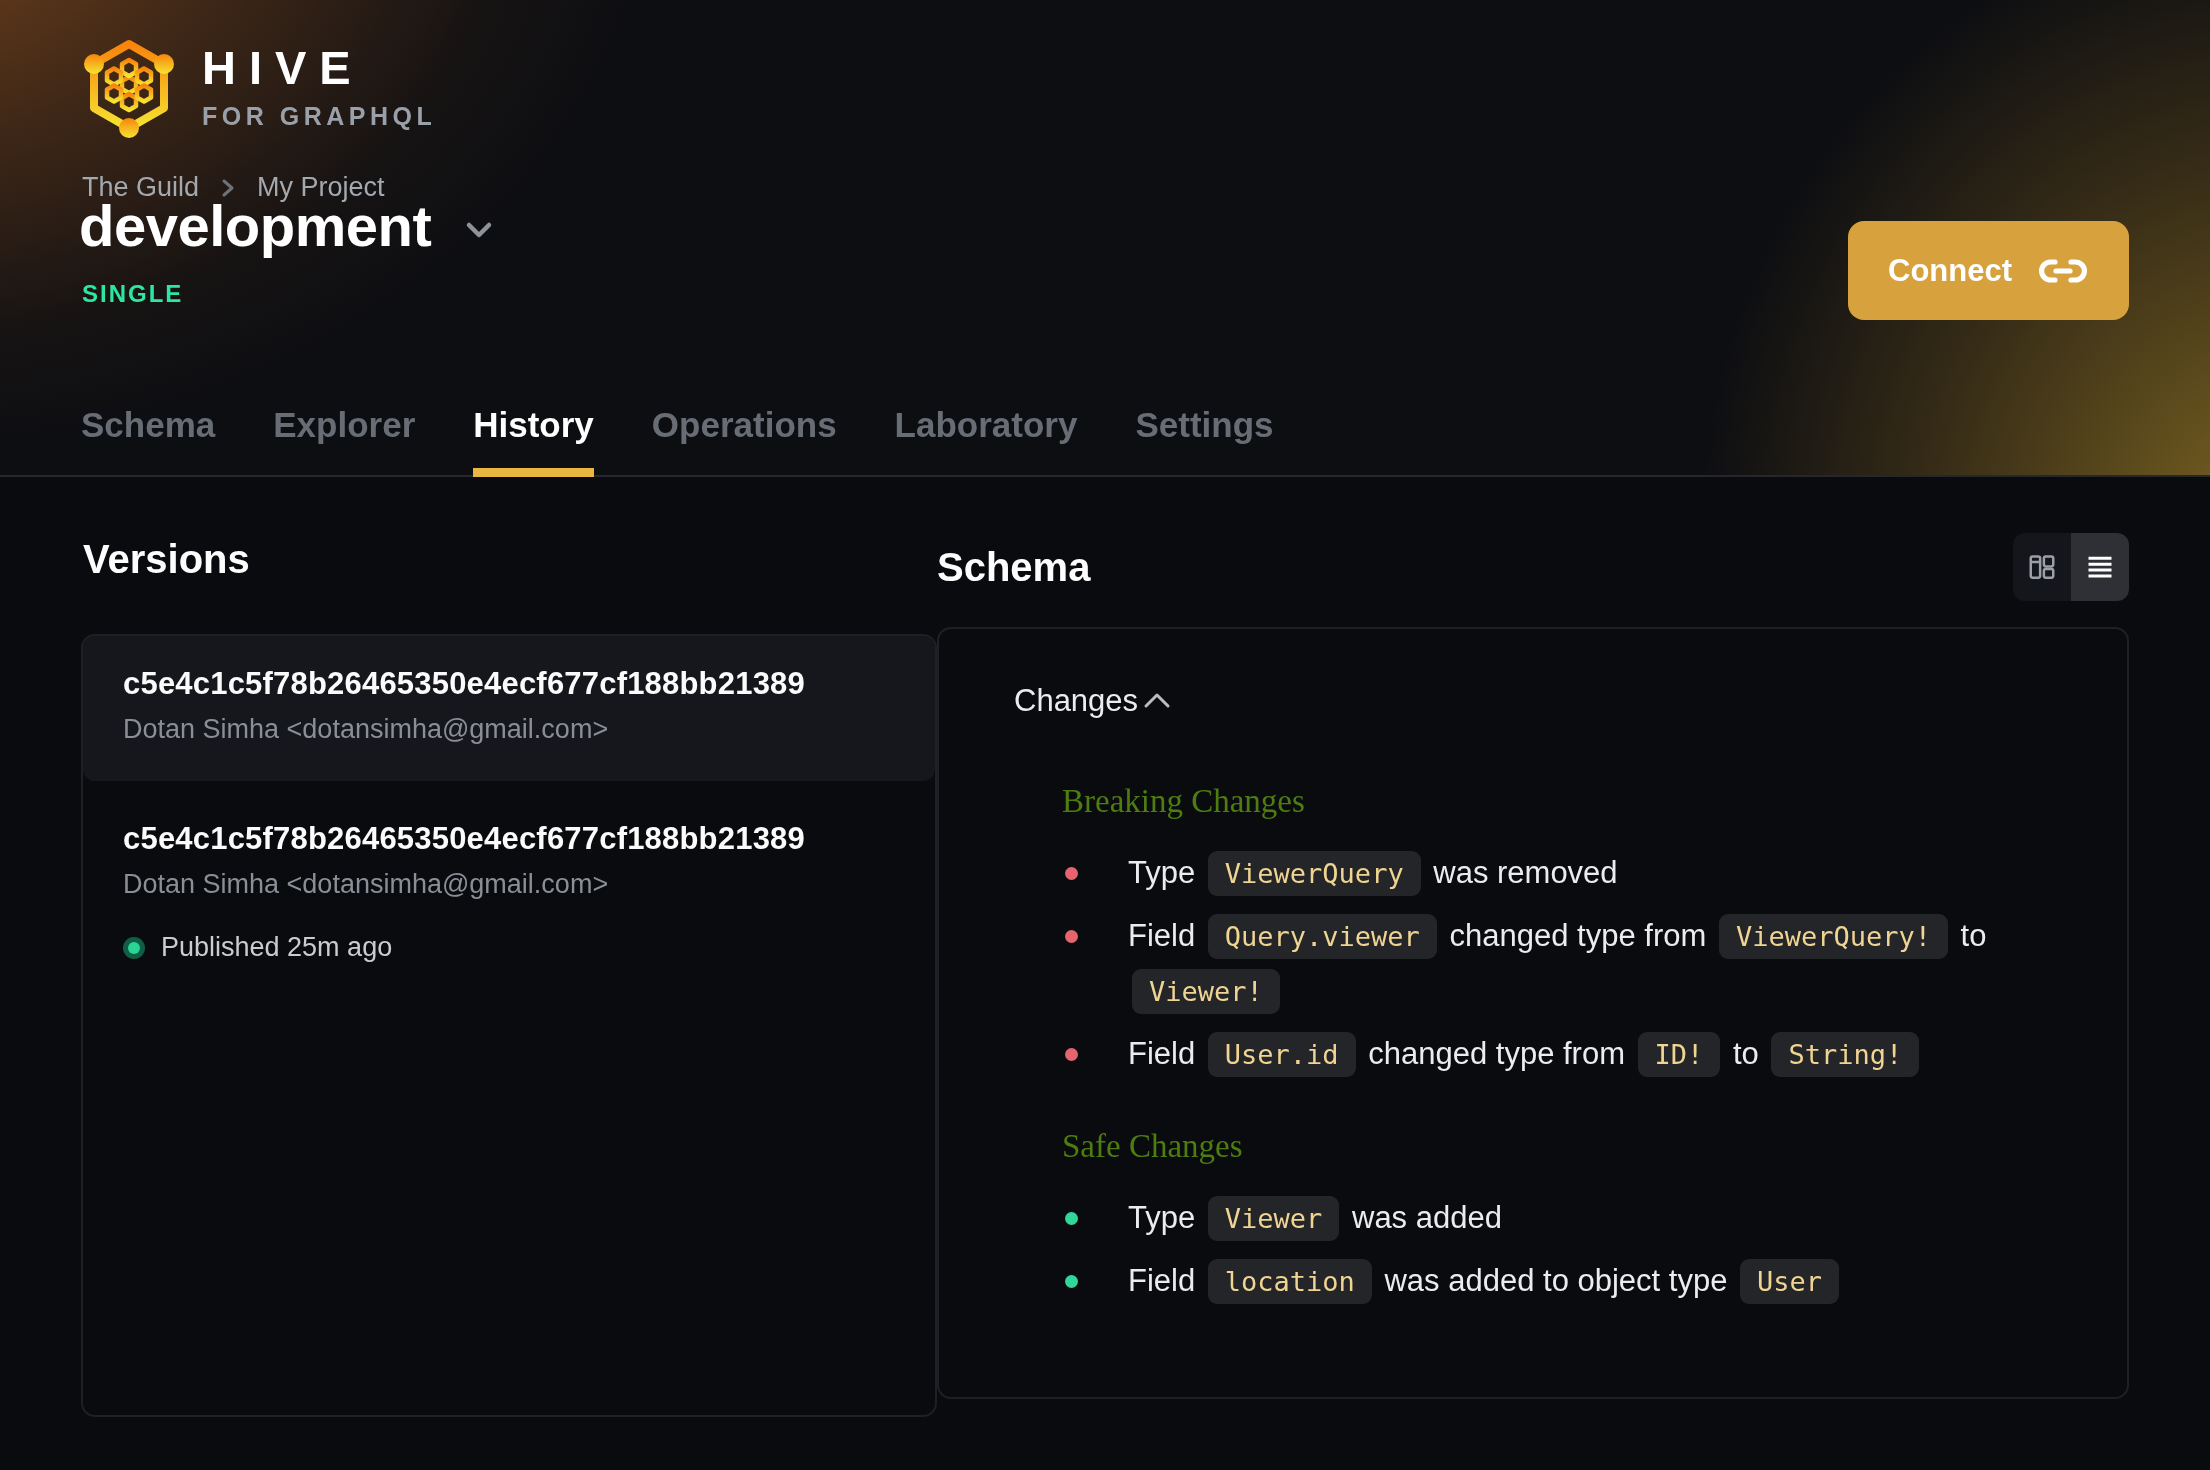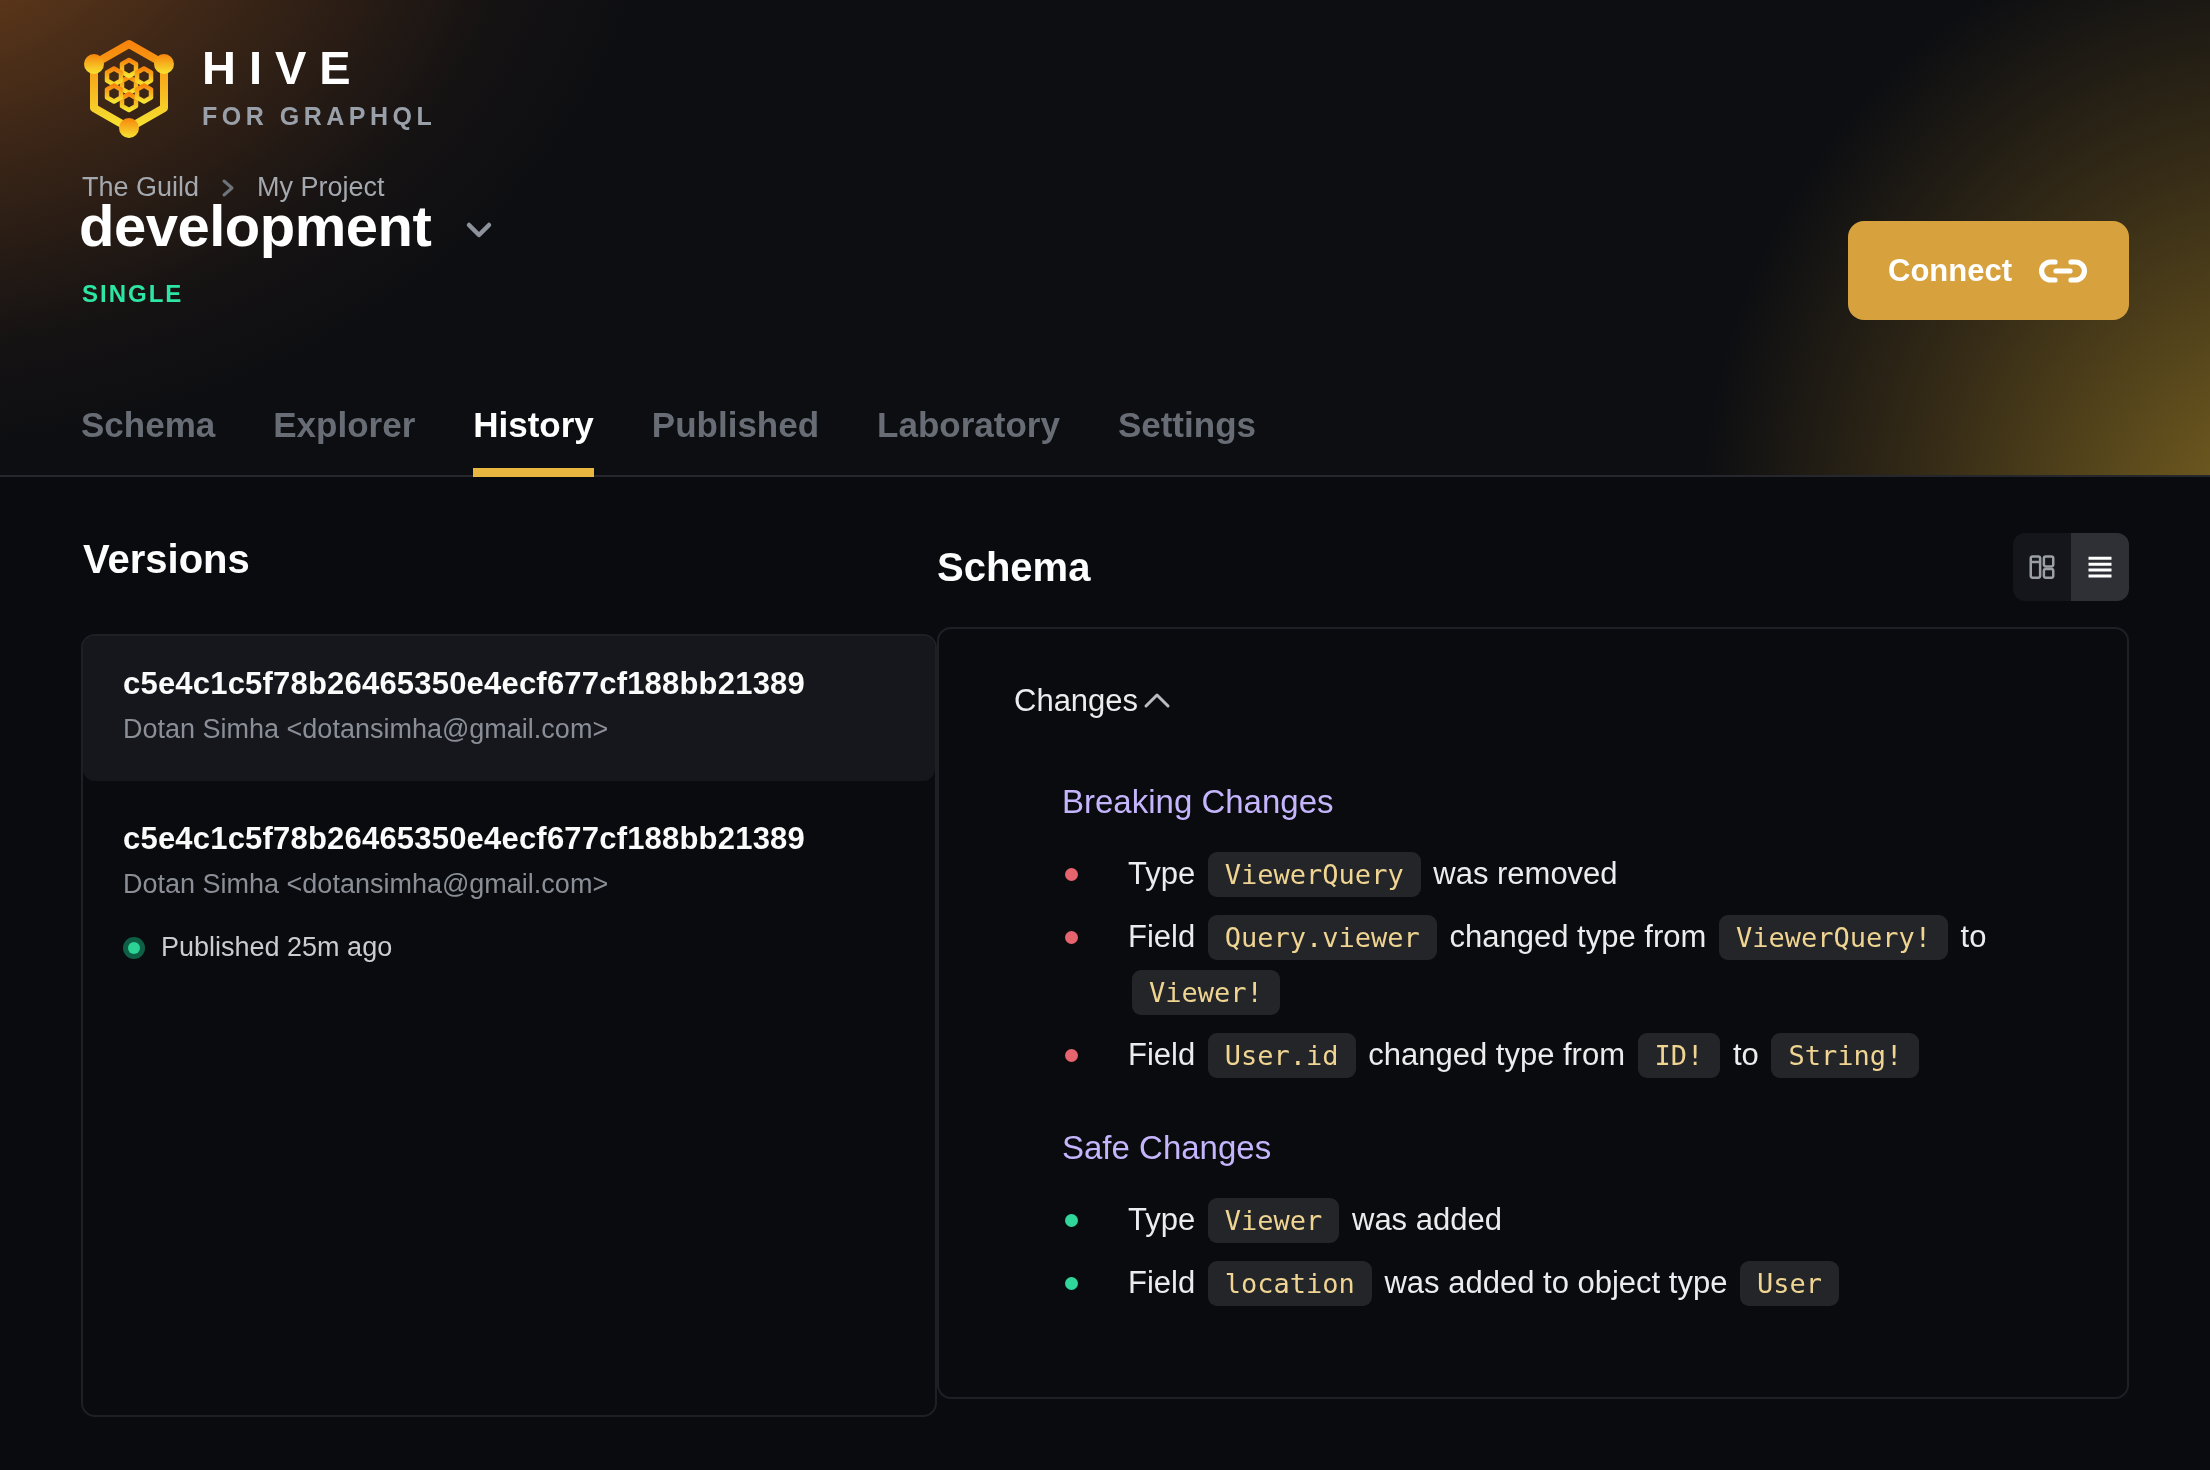--- a/index.html
+++ b/index.html
@@ -84,21 +84,21 @@
 
   .changes-panel {
     margin-top: 26px; height: 772px;
     border: 2px solid #1e2025; border-radius: 14px;
     padding: 54px 70px 0 75px;
   }
   .changes-header { display: flex; align-items: center; justify-content: flex-start; cursor: pointer; }
   .changes-title { font-size: 31px; font-weight: 400; color: #ececee; }
   .changes-body { padding-left: 48px; margin-top: 64px; }
   .change-section + .change-section { margin-top: 46px; }
-  .section-title { font-size: 33px; font-weight: 500; color: #c4b5fd; }
+  .section-title { font-size: 33px; font-weight: 500; color: #4d7c0f; font-family: Liberation Serif, serif; }
   .change-list { list-style: none; margin-top: 26px; }
   .change-list li {
     position: relative; padding-left: 66px;
     font-size: 31px; line-height: 54px; color: #ebecee;
     margin-top: 8px; max-width: 960px;
   }
   .change-list li::before {
     content: ""; position: absolute; left: 3px; top: 21px;
     width: 13px; height: 13px; border-radius: 50%;
     background: var(--bullet, #999);
@@ -176,21 +176,21 @@
           <path d="M9 5.5 H6.8 a4.5 4.5 0 0 0 0 9 H9"></path>
           <path d="M17 5.5 h2.2 a4.5 4.5 0 0 1 0 9 H17"></path>
         </svg>
       </span>
     </button>
 
     <nav class="tabs">
       <span class="tab">Schema</span>
       <span class="tab">Explorer</span>
       <span class="tab active">History</span>
-      <span class="tab">Published</span>
+      <span class="tab">Operations</span>
       <span class="tab">Laboratory</span>
       <span class="tab">Settings</span>
     </nav>
   </header>
 
   <main class="main">
 
     <section class="col-left">
       <h2 class="panel-heading">Versions</h2>
 

